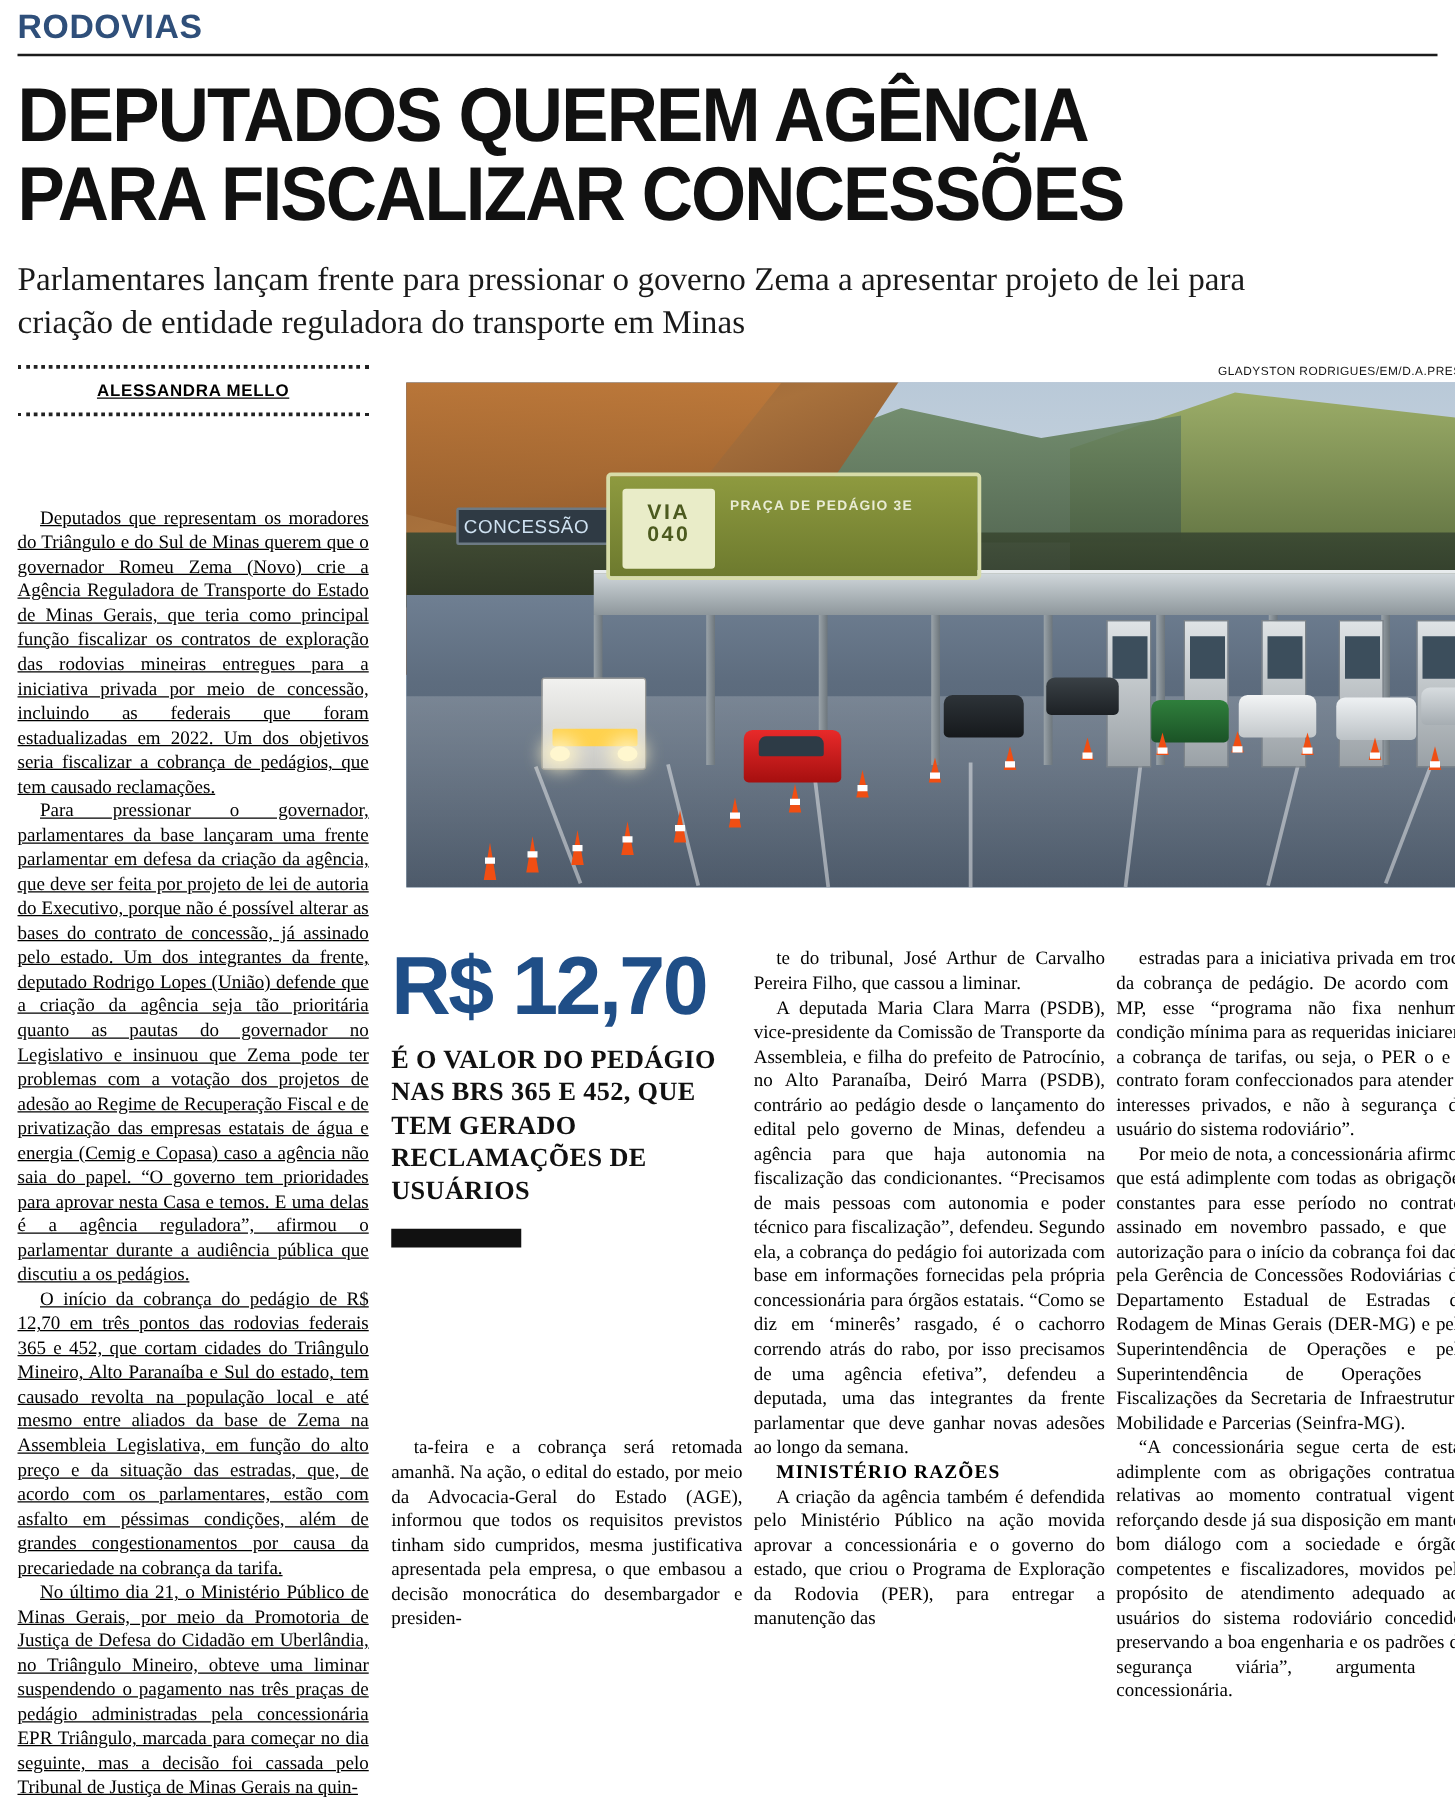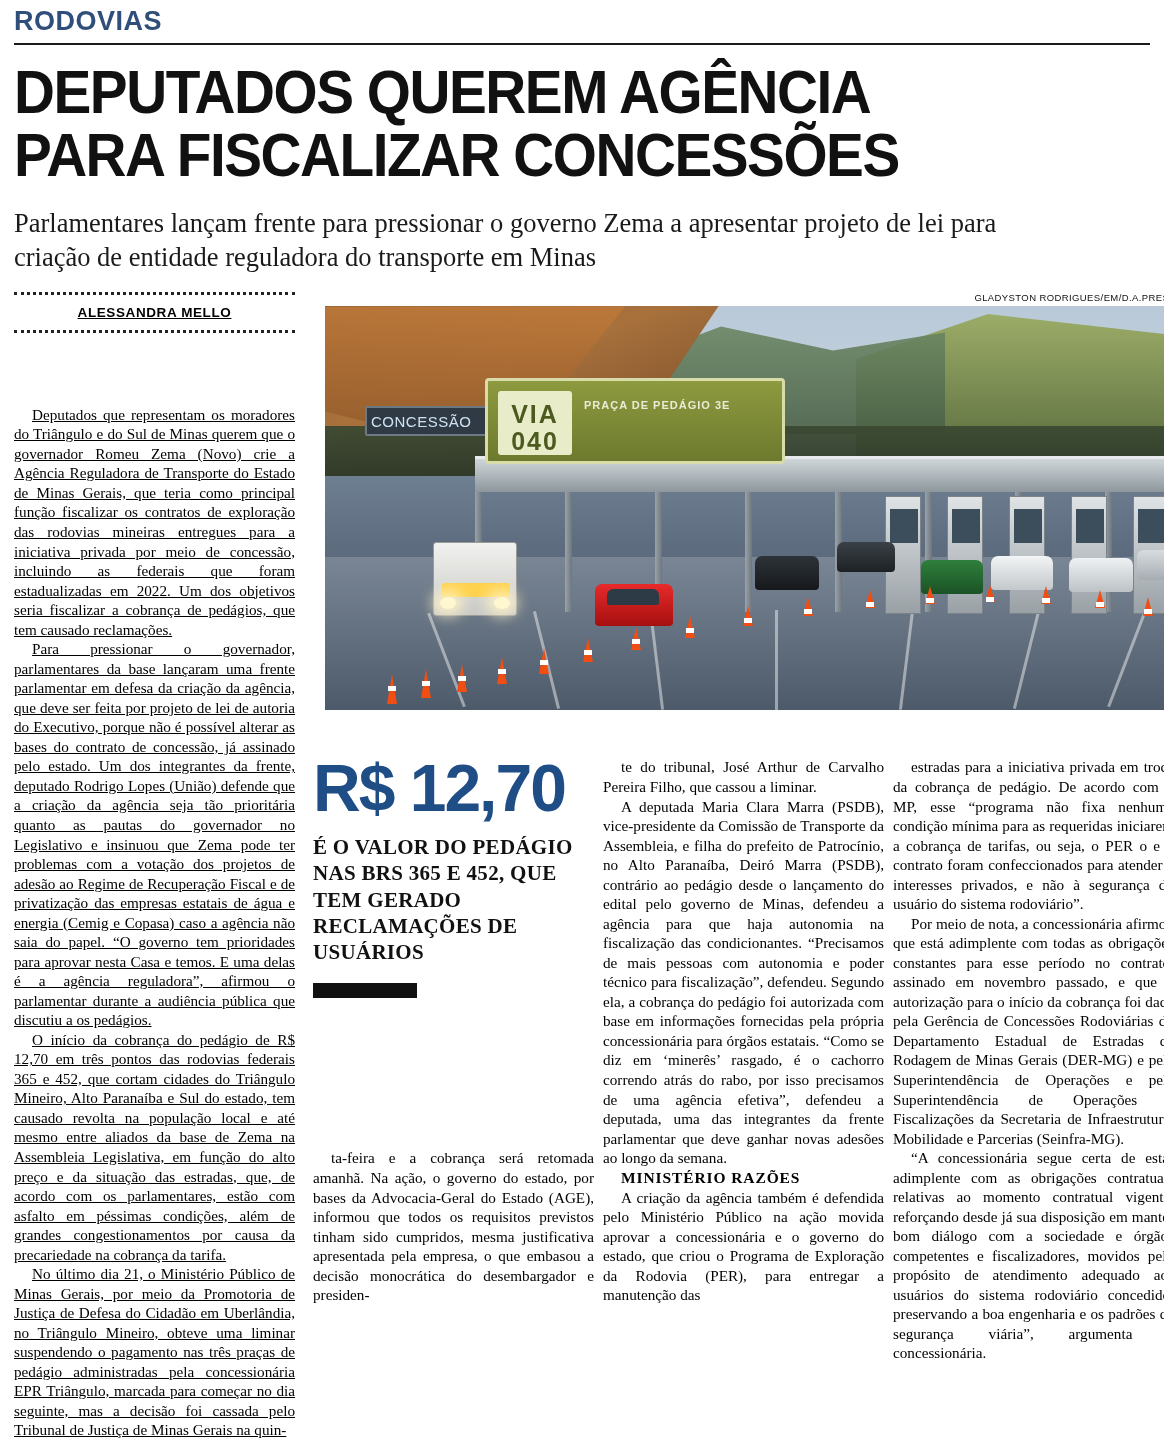--- a/index.html
+++ b/index.html
@@ -231,21 +231,21 @@
     position:absolute; left:160px; top:72px; width:300px; height:86px;
     background: linear-gradient(180deg,#8e9a3f,#6d7a2e);
     border: 3px solid #d7dca8;
     border-radius:4px;
     color:#fff;
   }
   .sign-logo {
     position:absolute; left:10px; top:10px; width:74px; height:64px;
     background:#e9ecc8; border-radius:3px; color:#4c5a1f;
     font-family:"Liberation Sans", sans-serif; font-weight:bold;
-    font-size:25px; line-height:1.05; text-align:center; padding-top:10px;
+    font-size:17px; line-height:1.05; text-align:center; padding-top:10px;
     letter-spacing:2px;
   }
   .sign-text {
     position:absolute; left:96px; top:18px; right:8px;
     font-family:"Liberation Sans", sans-serif; font-weight:bold;
     color:#f4f6e6;
   }
   .sign-text .s1 { font-size:11px; letter-spacing:1px; opacity:.9; }
   .sign-text .s2 { font-size:20px; letter-spacing:1.2px; margin-top:6px; }
   .small-gantry {
@@ -412,21 +412,21 @@
       </div>
     </div>
 
     <div class="bignum-block">
       <div class="bignum">R$ 12,70</div>
       <div class="bignum-sub">É O VALOR DO PEDÁGIO NAS BRS 365 E 452, QUE TEM GERADO RECLAMAÇÕES DE USUÁRIOS</div>
       <div class="bignum-bar"></div>
     </div>
 
     <div class="col" id="col2-lower">
-      <p class="first">ta-feira e a cobrança será retomada amanhã. Na ação, o governo do estado, por bases da Advocacia-Geral do Estado (AGE), informou que todos os requisitos previstos tinham sido cumpridos, mesma justificativa apresentada pela empresa, o que embasou a decisão monocrática do desembargador e presiden-</p>
+      <p class="first">ta-feira e a cobrança será retomada amanhã. Na ação, o edital do estado, por meio da Advocacia-Geral do Estado (AGE), informou que todos os requisitos previstos tinham sido cumpridos, mesma justificativa apresentada pela empresa, o que embasou a decisão monocrática do desembargador e presiden-</p>
     </div>
 
     <div class="col" id="col3">
       <p class="first">te do tribunal, José Arthur de Carvalho Pereira Filho, que cassou a liminar.</p>
       <p>A deputada Maria Clara Marra (PSDB), vice-presidente da Comissão de Transporte da Assembleia, e filha do prefeito de Patrocínio, no Alto Paranaíba, Deiró Marra (PSDB), contrário ao pedágio desde o lançamento do edital pelo governo de Minas, defendeu a agência para que haja autonomia na fiscalização das condicionantes. “Precisamos de mais pessoas com autonomia e poder técnico para fiscalização”, defendeu. Segundo ela, a cobrança do pedágio foi autorizada com base em informações fornecidas pela própria concessionária para órgãos estatais. “Como se diz em ‘minerês’ rasgado, é o cachorro correndo atrás do rabo, por isso precisamos de uma agência efetiva”, defendeu a deputada, uma das integrantes da frente parlamentar que deve ganhar novas adesões ao longo da semana.</p>
       <p class="subsec">MINISTÉRIO RAZÕES</p>
       <p>A criação da agência também é defendida pelo Ministério Público na ação movida aprovar a concessionária e o governo do estado, que criou o Programa de Exploração da Rodovia (PER), para entregar a manutenção das</p>
     </div>
 
     <div class="col" id="col4">

